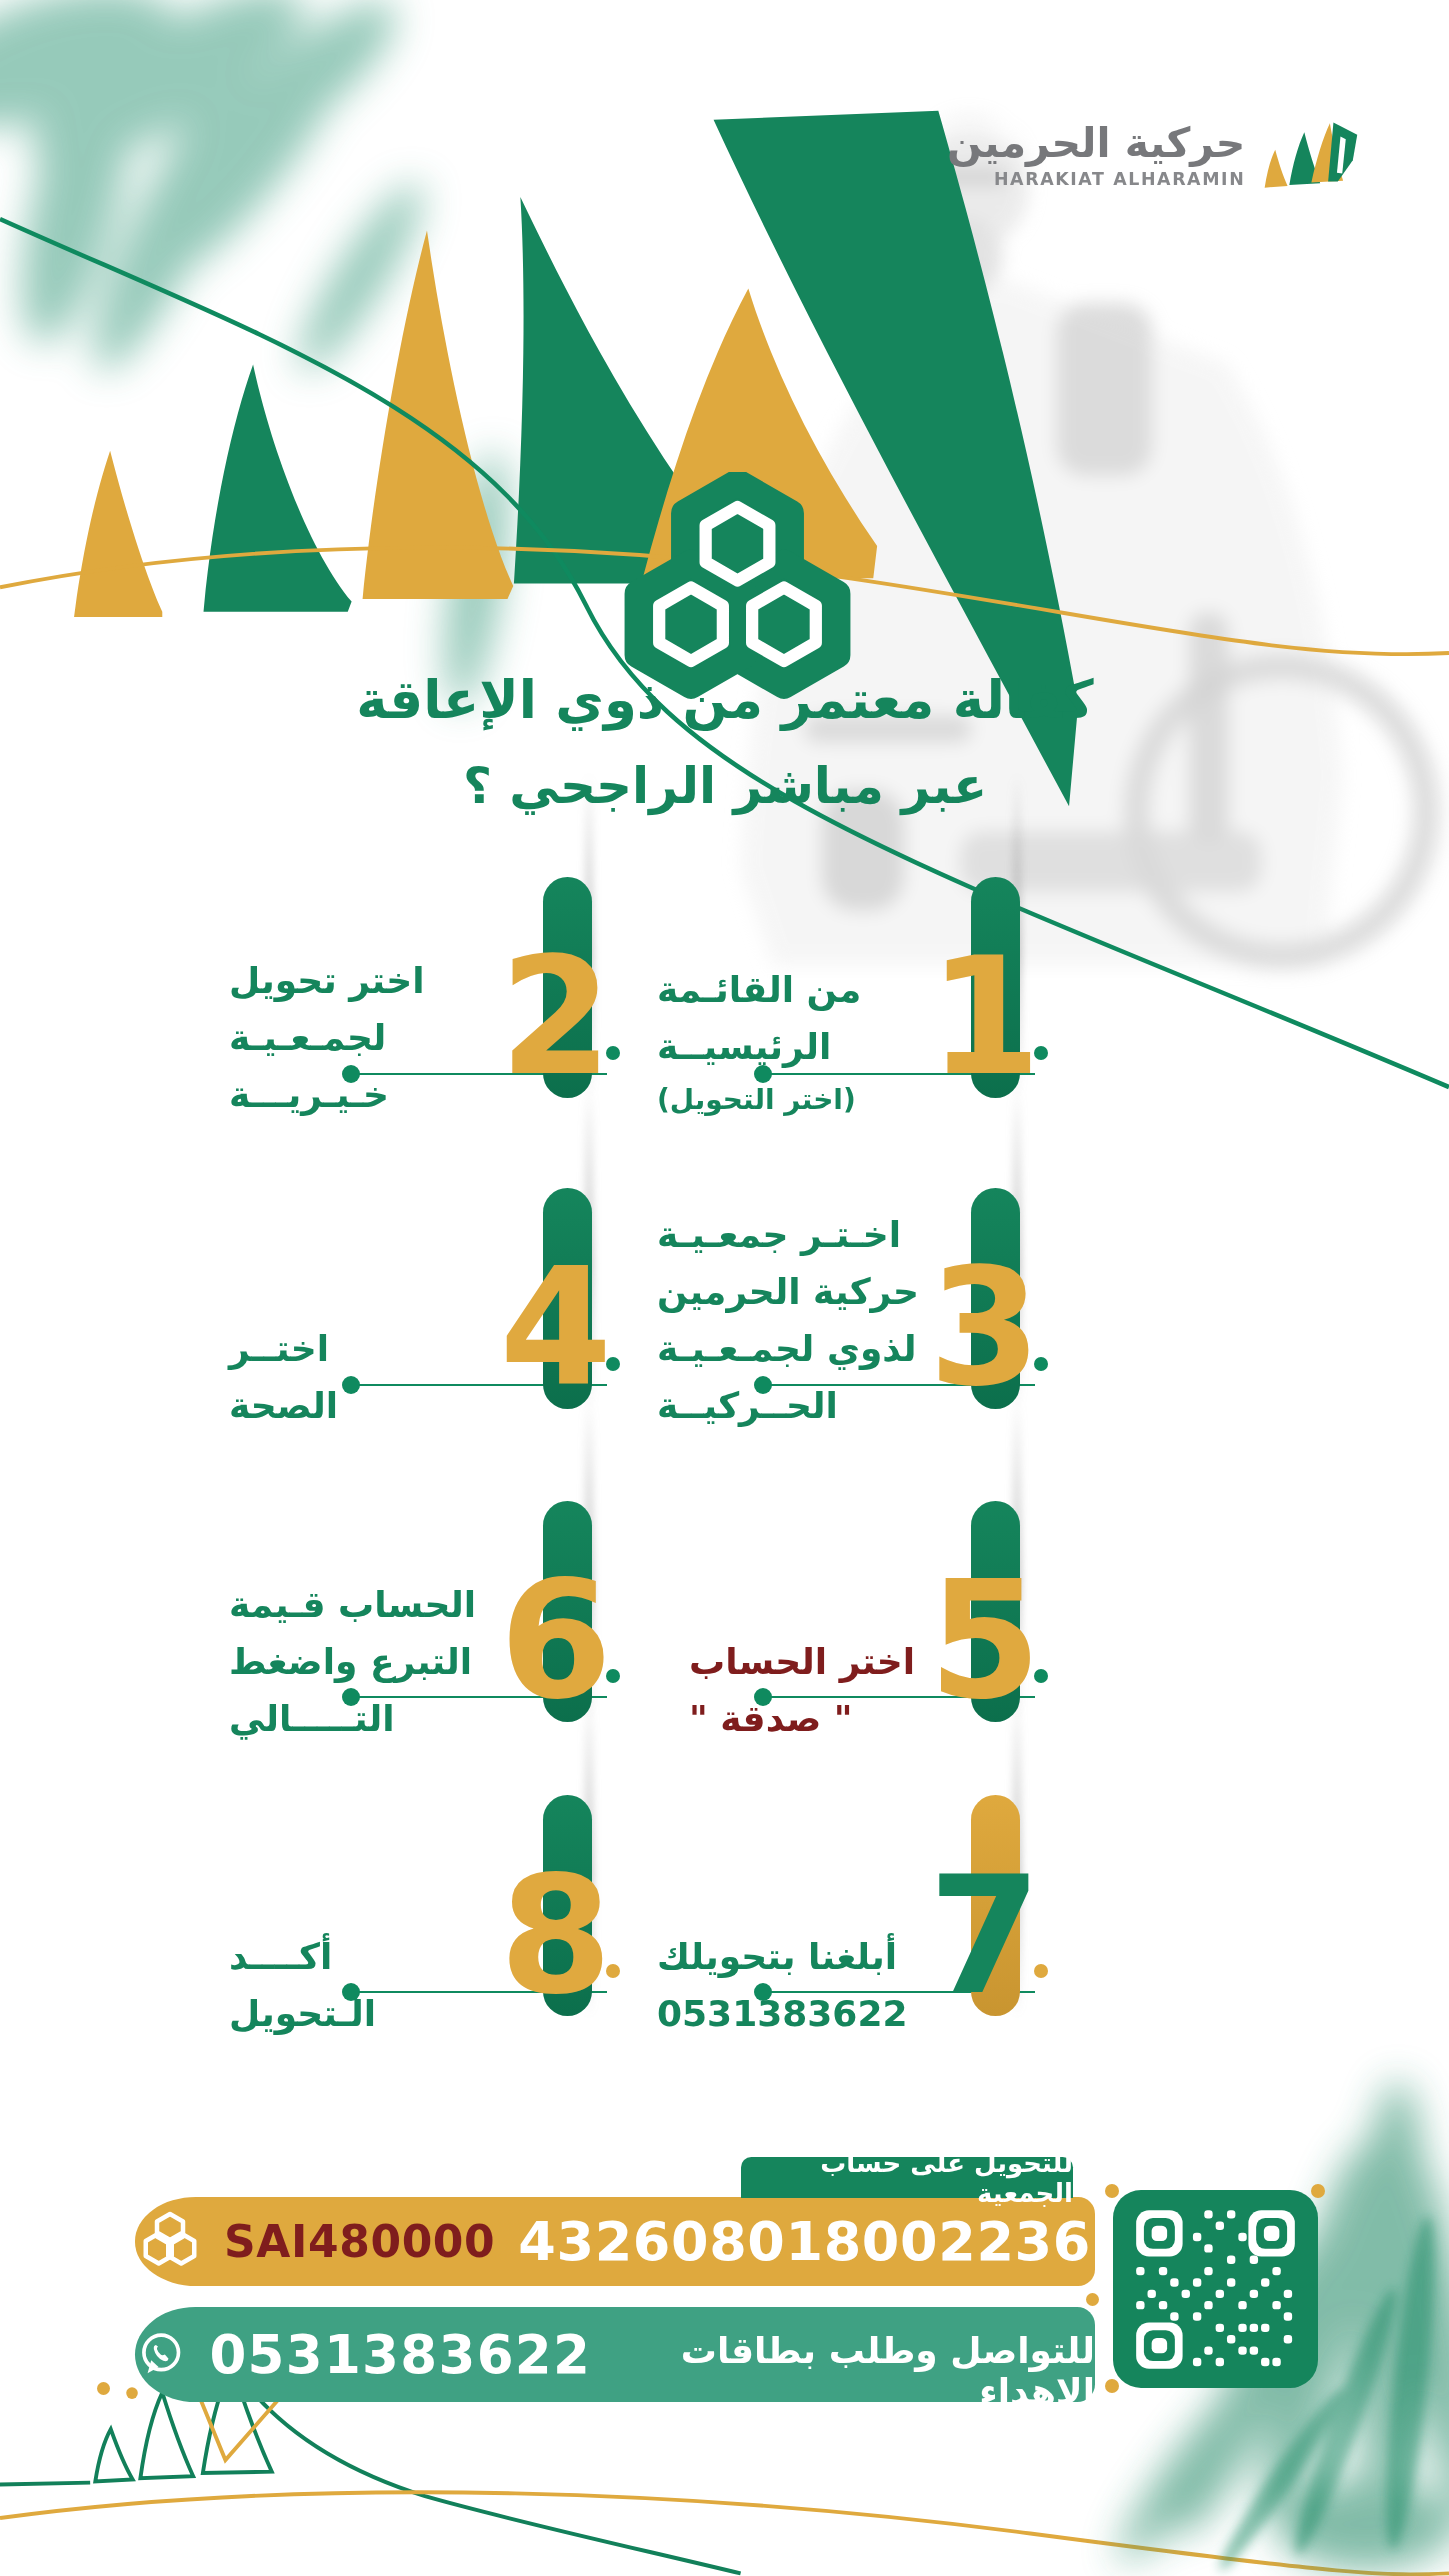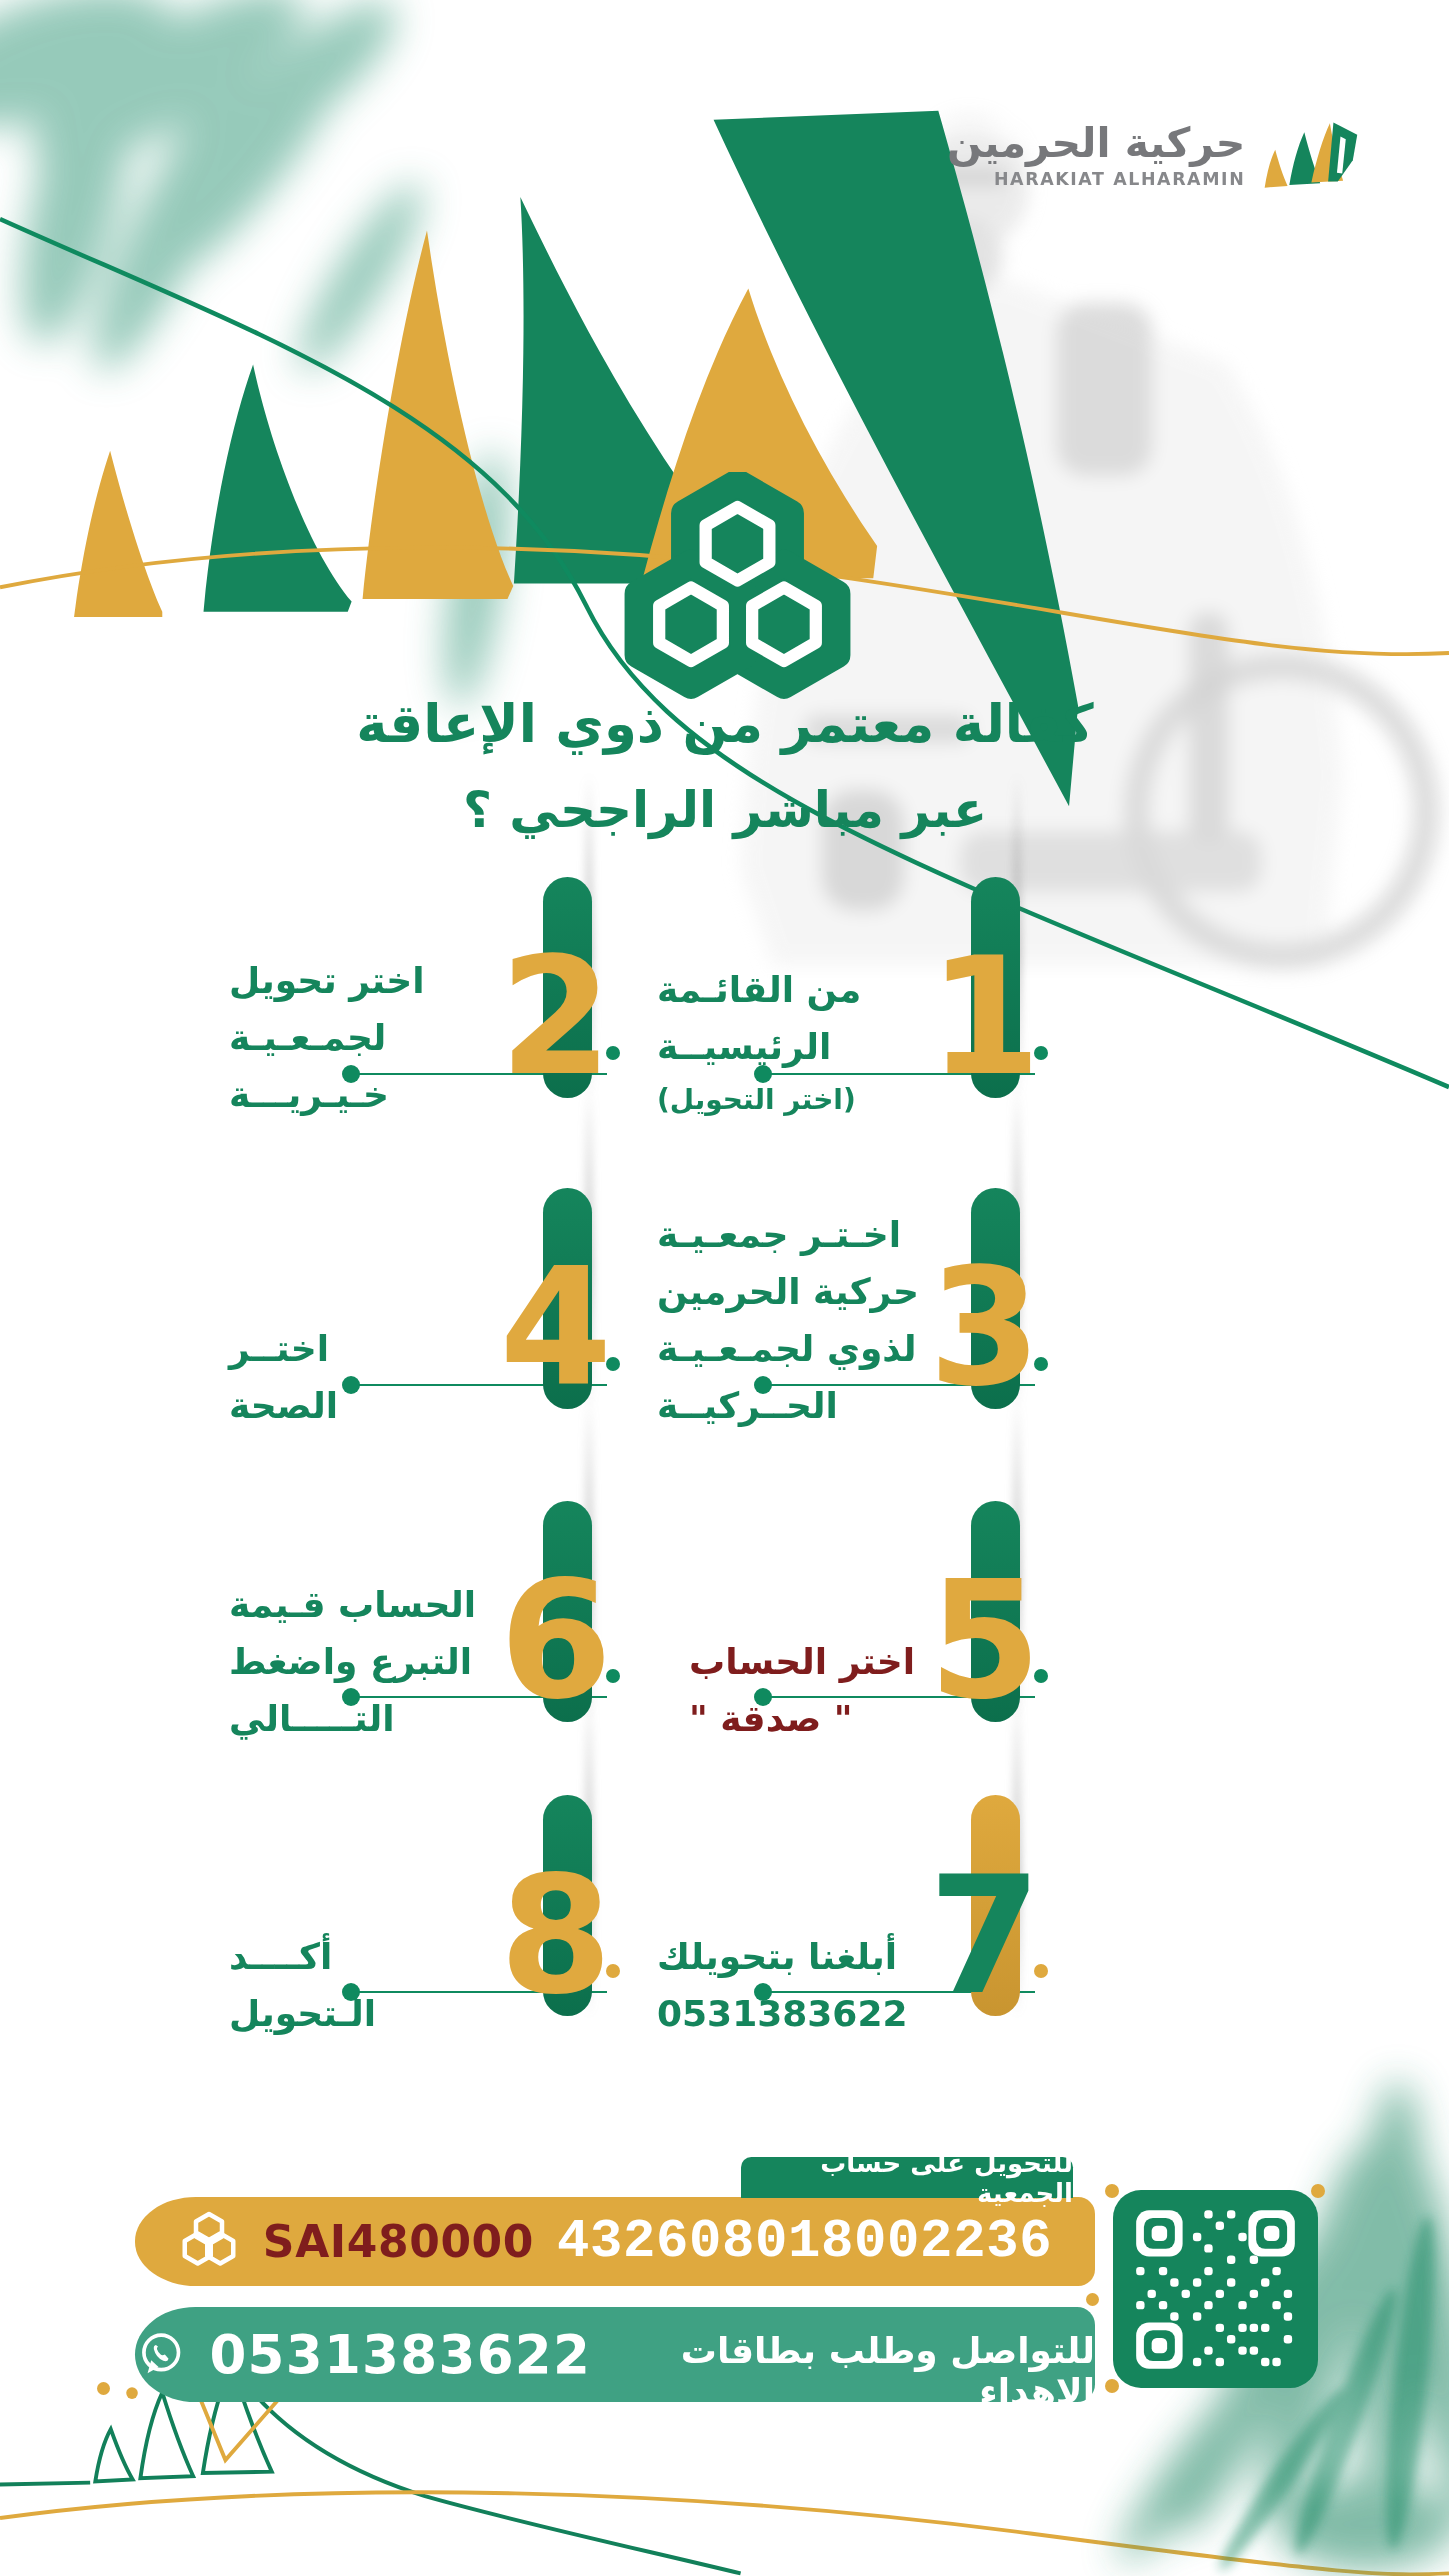--- a/index.html
+++ b/index.html
@@ -10,21 +10,21 @@
   svg{display:block;}
 
   
   .brand{left:921px;top:97px;width:438px;height:116px;display:flex;flex-direction:row;
          justify-content:flex-end;align-items:center;gap:16.7px;z-index:5;}
   .brand-text{display:flex;flex-direction:column;align-items:flex-end;}
   .brand-ar{font-size:41px;font-weight:700;color:#77787B;line-height:1.1;}
   .brand-en{font-size:17.4px;font-weight:700;color:#87888B;letter-spacing:1.6px;margin-top:3.9px;}
 
   
-  .title{left:274px;top:692px;width:902px;text-align:center;z-index:4;color:#15855C;direction:rtl;}
+  .title{left:274px;top:668px;width:902px;text-align:center;z-index:4;color:#15855C;direction:rtl;}
   .title .t1{font-size:53px;font-weight:800;line-height:1.2;}
   .title .t2{font-size:50px;font-weight:800;line-height:1.2;margin-top:24.5px;}
 
   
   #steps .step-pill{position:absolute;width:49px;height:221px;border-radius:26px;z-index:3;}
   #steps .step-shadow{position:absolute;z-index:1;filter:blur(3.9px);
       background:linear-gradient(180deg,rgba(110,110,110,0) 0%,rgba(110,110,110,.34) 55%,rgba(110,110,110,0) 100%);}
   #steps .step-line{position:absolute;z-index:2;}
   #steps .step-end-dot{position:absolute;border-radius:50%;z-index:2;}
   #steps .step-num-dot{position:absolute;border-radius:50%;z-index:4;}
@@ -35,21 +35,21 @@
   #steps .step-text .small{font-size:28px;font-weight:700;}
 
   
   .tab{left:741px;top:2157px;width:332px;height:41px;background:#15855C;border-radius:10.3px 10.3px 0 0;
        display:flex;align-items:center;justify-content:center;z-index:5;}
   .tab span{color:#fff;font-size:26px;font-weight:700;direction:rtl;padding-left:28px;}
   .gold-banner{left:135px;top:2197px;width:960px;height:89px;background:#DFA93E;z-index:4;
        border-radius:61px 16.7px 16.7px 61px / 44px 16.7px 16.7px 44px;
        display:flex;align-items:center;justify-content:center;gap:23px;}
   .gold-banner .iban-prefix{color:#7f1d1d;font-size:44px;font-weight:800;letter-spacing:0.6px;}
-  .gold-banner .iban-rest{color:#fff;font-size:54px;font-weight:800;letter-spacing:0.6px;font-family:Liberation Mono, monospace;}
+  .gold-banner .iban-rest{color:#fff;font-size:54px;font-weight:800;letter-spacing:0.6px;}
   .green-banner{left:135px;top:2307px;width:960px;height:95px;background:#3FA183;z-index:4;
        border-radius:61px 18px 18px 61px / 48px 18px 18px 48px;
        display:flex;align-items:center;justify-content:center;gap:22px;}
   .green-banner .phone{color:#fff;font-size:53px;font-weight:800;letter-spacing:1.3px;}
   .green-banner .label{color:#fff;font-size:36px;font-weight:700;direction:rtl;margin-top:32px;}
   .gold-dot{position:absolute;border-radius:50%;background:#DFA93E;z-index:6;}
 
   .qr-panel{left:1113px;top:2190px;width:205px;height:198px;background:#15855C;border-radius:28px;
        z-index:5;display:flex;align-items:center;justify-content:center;}
 </style>

